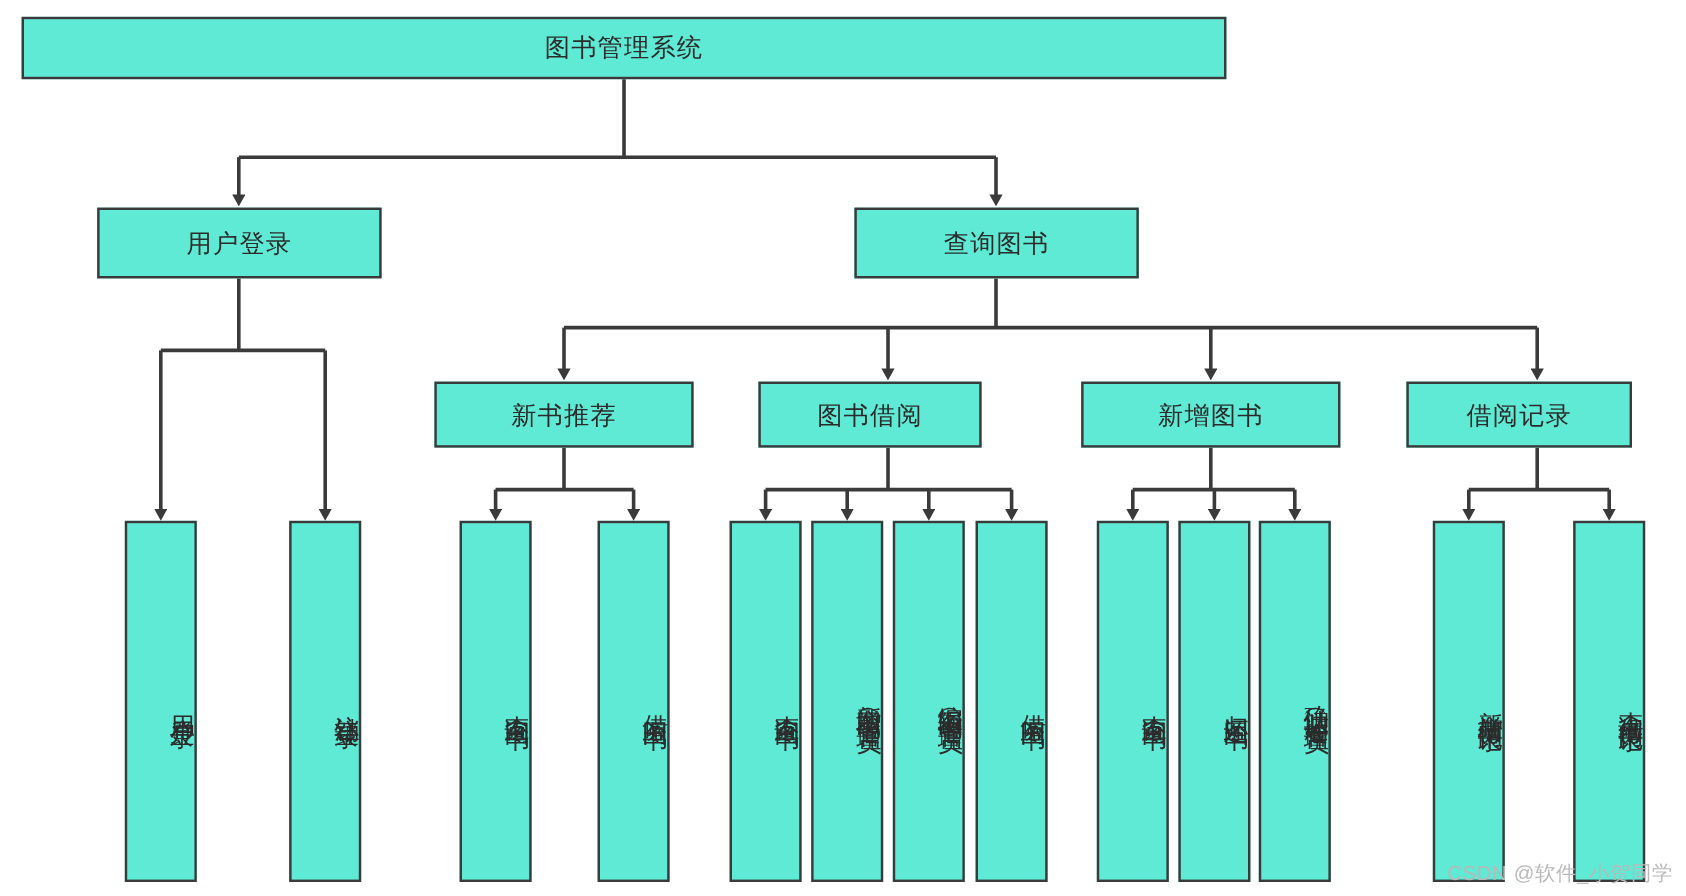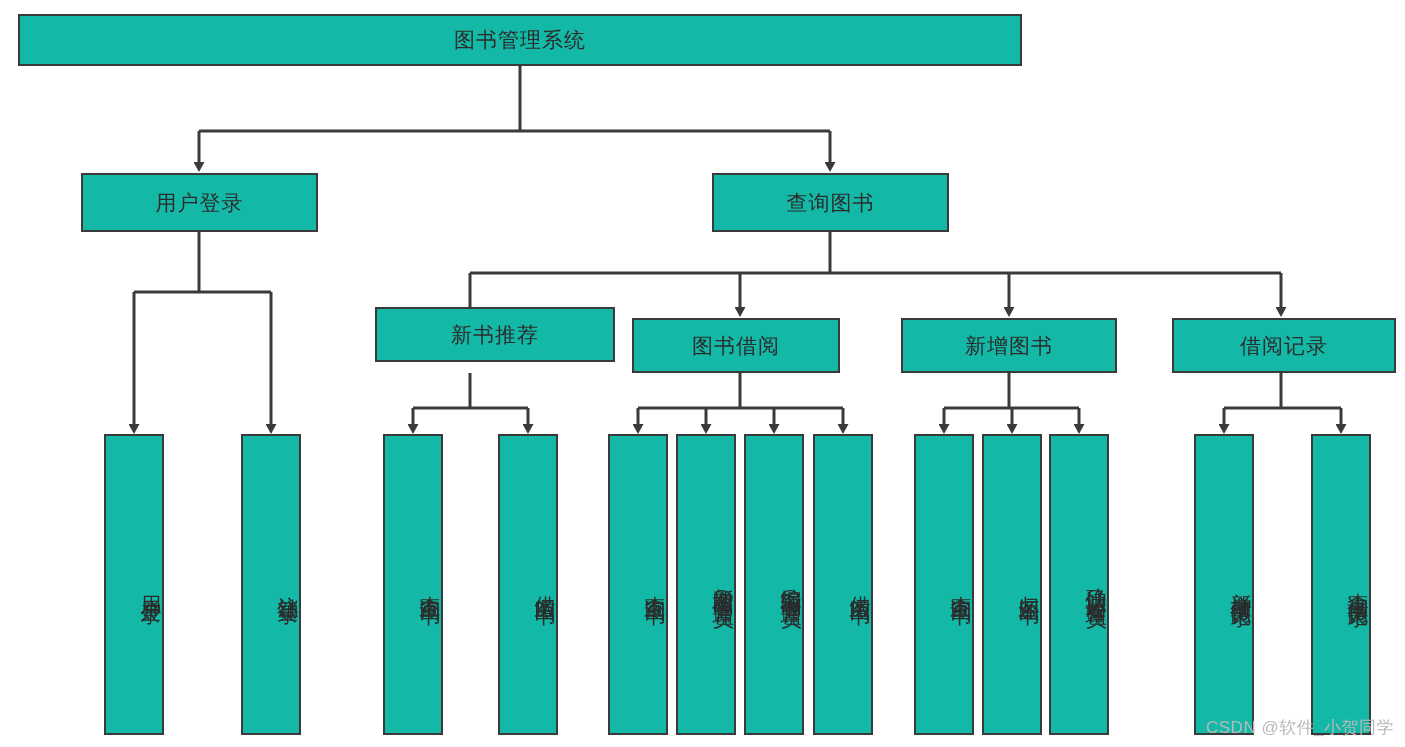--- a/index.html
+++ b/index.html
@@ -21,21 +21,21 @@
     position: absolute;
     left: 0;
     top: 0;
     width: 1405px;
     height: 747px;
   }
   .node {
     position: absolute;
     box-sizing: border-box;
     border: 2.5px solid #3a3a3a;
-    background: #14b8a6;
+    background: #5eead4;
     display: flex;
     align-items: center;
     justify-content: center;
     color: #2b2b2b;
   }
   .node.horiz {
     font-size: 21px;
     letter-spacing: 1px;
   }
   .node.vert {
@@ -127,30 +127,30 @@
     <span>图书管理系统</span>
   </div>
 
   <div class="node horiz" style="left:81px; top:173px; width:237px; height:59px;">
     <span>用户登录</span>
   </div>
   <div class="node horiz" style="left:712px; top:173px; width:237px; height:59px;">
     <span>查询图书</span>
   </div>
 
-  <div class="node horiz" style="left:362px; top:307px; width:240px; height:55px;margin-left:13px;">
+  <div class="node horiz" style="left:362px; top:318px; width:216px; height:55px;">
     <span>新书推荐</span>
   </div>
-  <div class="node horiz" style="left:632px; top:318px; width:208px; height:55px;">
+  <div class="node horiz" style="left:632px; top:318px; width:186px; height:55px;">
     <span>图书借阅</span>
   </div>
   <div class="node horiz" style="left:901px; top:318px; width:216px; height:55px;">
     <span>新增图书</span>
   </div>
-  <div class="node horiz" style="left:1172px; top:318px; width:224px; height:55px;">
+  <div class="node horiz" style="left:1172px; top:318px; width:188px; height:55px;">
     <span>借阅记录</span>
   </div>
 
   <div class="node vert" style="left:104px; top:434px; width:60px; height:301px;">
     <span class="vtext">用户登录</span>
   </div>
   <div class="node vert" style="left:241px; top:434px; width:60px; height:301px;">
     <span class="vtext">注销登录</span>
   </div>
 

